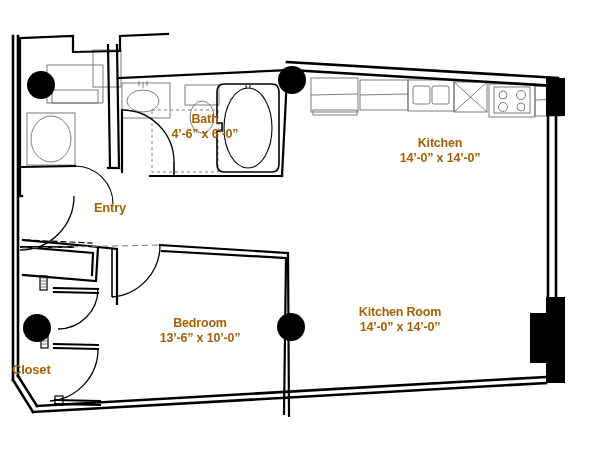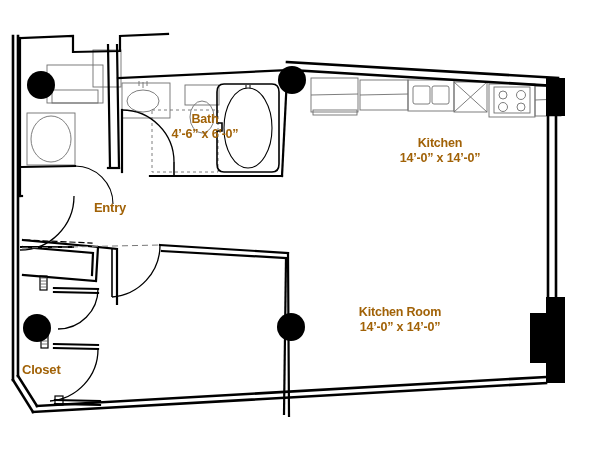--- a/index.html
+++ b/index.html
@@ -41,21 +41,21 @@
   }
   .room-label .rl-dims {
     display: block;
     font-size: 12.5px;
   }
   .label-bath   { left: 130px; top: 112px; width: 150px; }
   .label-kitchen{ left: 340px; top: 136px; width: 200px; }
   .label-living { left: 290px; top: 305px; width: 220px; }
   .label-bedroom{ left: 100px; top: 316px; width: 200px; }
   .label-entry  { left: 50px;  top: 200px; width: 120px; }
-  .label-closet { left: 0px;   top: 362px; width: 90px; text-align: left; padding-left: 22px; box-sizing: border-box;}
+  .label-closet { left: 0px;   top: 362px; width: 90px; text-align: left; padding-left: 12px; box-sizing: border-box;}
   .label-entry .rl-name, .label-closet .rl-name { font-size: 13px; }
 </style>
 </head>
 <body>
 
 <div id="floorplan-page">
 
   <svg id="plan-svg" viewBox="0 0 600 460">
 
     <g fill="none" stroke="#6f6f6f" stroke-width="0.9">
@@ -242,20 +242,24 @@
   <div class="room-label label-kitchen">
     <span class="rl-name">Kitchen</span>
     <span class="rl-dims">14’-0” x 14’-0”</span>
   </div>
 
   <div class="room-label label-living">
     <span class="rl-name">Kitchen Room</span>
     <span class="rl-dims">14’-0” x 14’-0”</span>
   </div>
 
+  <div class="room-label label-bedroom">
+    <span class="rl-name">Bedroom</span>
+    <span class="rl-dims">13’-6” x 10’-0”</span>
+  </div>
 
   <div class="room-label label-entry">
     <span class="rl-name">Entry</span>
   </div>
 
   <div class="room-label label-closet">
     <span class="rl-name">Closet</span>
   </div>
 
 </div>

